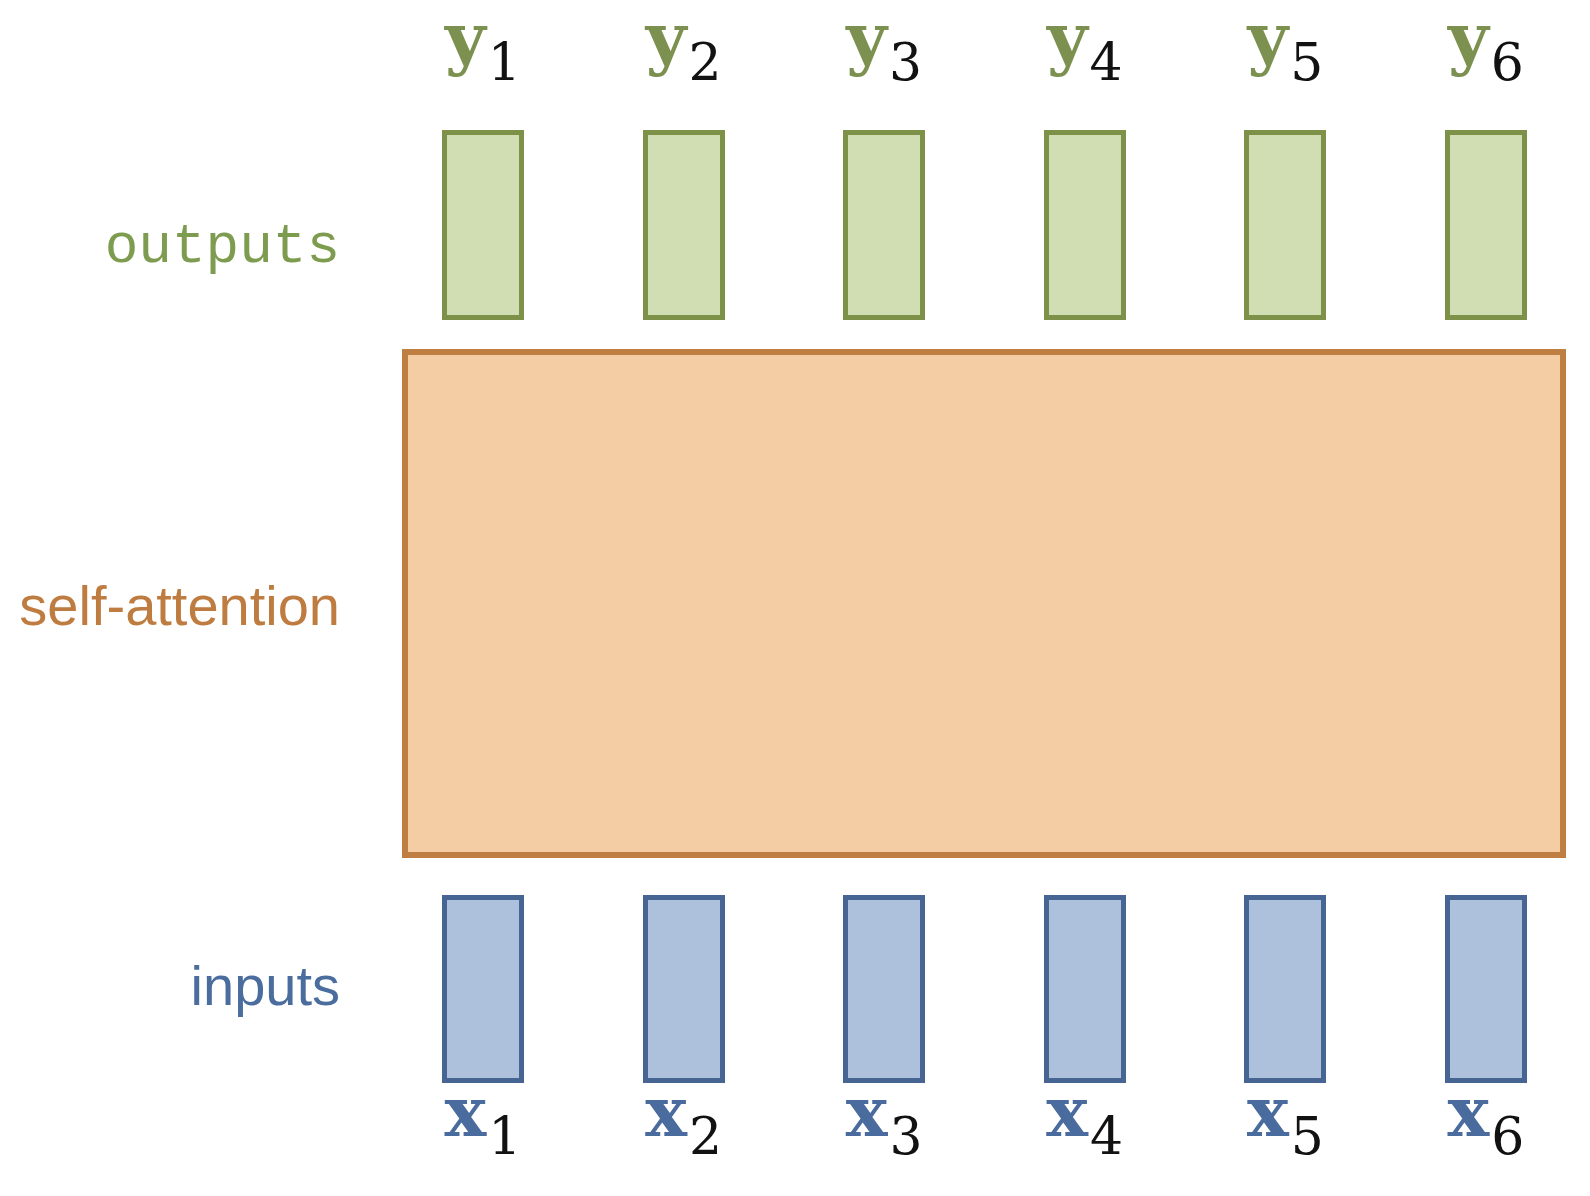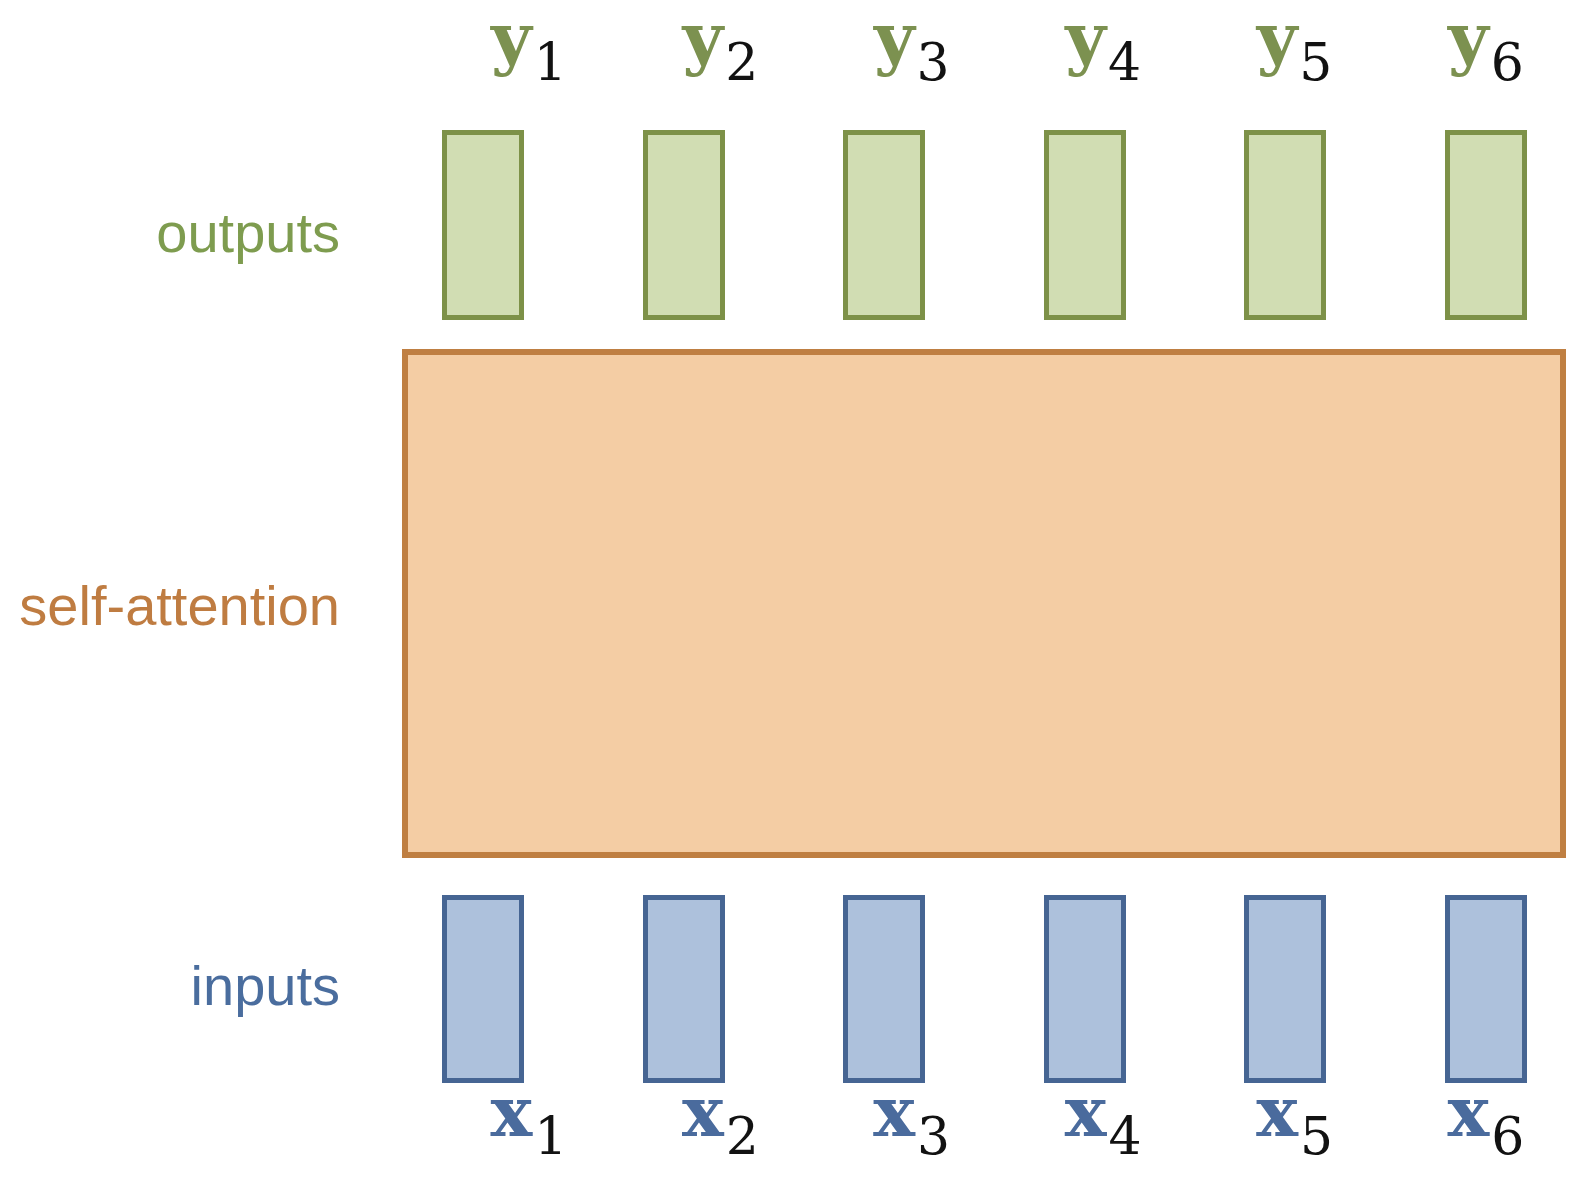--- a/index.html
+++ b/index.html
@@ -19,21 +19,21 @@
   
   .side-label {
     position: absolute;
     left: 0;
     width: 340px;
     text-align: right;
     font-size: 56px;
     line-height: 56px;
     white-space: nowrap;
   }
-  .outputs-label   { top: 205px; color: var(--output-text); }
+  .outputs-label   { top: 219px; color: var(--output-text); font-family: Liberation Mono, monospace; }
   .attention-label { top: 578px; color: var(--attention-text); }
   .inputs-label    { top: 958px; color: var(--input-text); }
 
   
   .attention-box {
     position: absolute;
     left: 402px;
     top: 349px;
     width: 1164px;
     height: 509px;
@@ -68,21 +68,20 @@
   .vec.input {
     background: var(--input-fill);
     border: 5px solid var(--input-border);
   }
 
   .label-cell {
     width: 82px;
     display: flex;
     justify-content: center;
     overflow: visible;
-    margin-left: 46px;
   }
   .math-label {
     font-family: "DejaVu Serif", serif;
     font-size: 70px;
     line-height: 70px;
     white-space: nowrap;
   }
   .math-label .mletter {
     font-weight: bold;
   }

